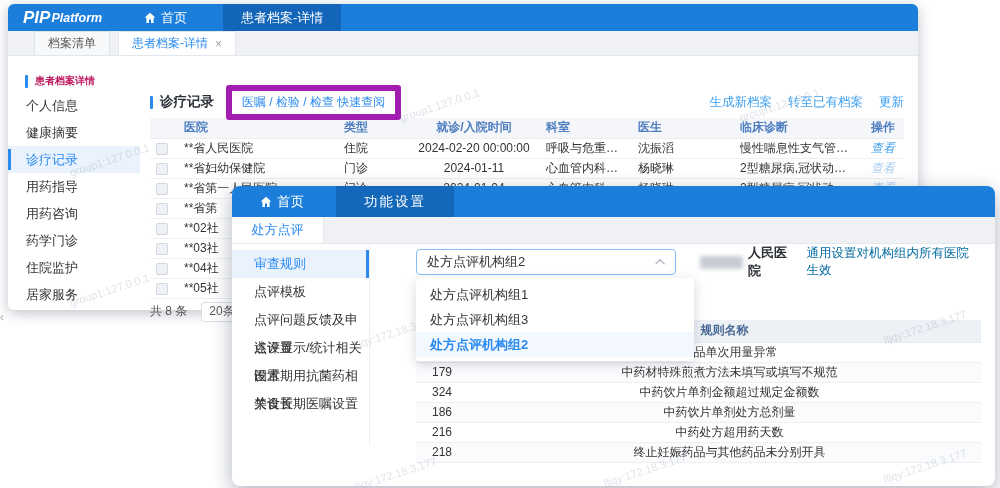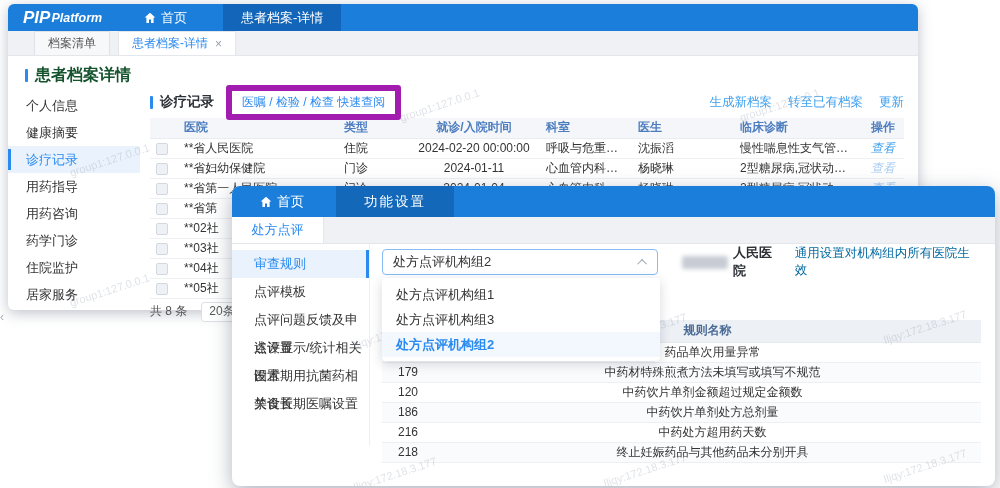--- a/index.html
+++ b/index.html
@@ -19,21 +19,21 @@
   .bg-head { height:27px; background:#1b7edb; border-radius:6px 6px 0 0; display:flex; align-items:stretch; color:#fff; }
   .logo { display:flex; align-items:center; padding-left:15px; width:118px; font-style:italic; }
   .logo .pip { font-size:17px; font-weight:800; letter-spacing:0; }
   .logo .plat { font-size:12.5px; font-weight:700; margin-left:1px; }
   .bg-nav-home { display:flex; align-items:center; padding:0 22px 0 18px; font-size:13px; }
   .bg-nav-active { display:flex; align-items:center; padding:0 18px; margin-left:14px; background:#1265b8; font-size:13px; }
   .bg-tabs { height:25px; background:#eff1f4; border-bottom:1px solid #e3e6eb; display:flex; align-items:stretch; padding-left:26px; font-size:12px; }
   .bg-tab { display:flex; align-items:center; padding:0 13px; color:#555; background:#f7f8fa; border:1px solid #dfe2e7; border-bottom:none; }
   .bg-tab.active { background:#fff; color:#2a8af0; margin-left:8px; border-color:#e3e6eb; }
   .bg-tab .x { color:#9aa0a8; margin-left:7px; font-size:12px; }
-  .bg-title { height:26px; display:flex; align-items:center; padding-left:17px; font-size:16px; font-weight:bold; color:#14532d; margin-top:6px; }
+  .bg-title { height:26px; display:flex; align-items:flex-end; padding-left:17px; font-size:10px; font-weight:bold; color:#be185d; margin-top:6px; }
   .bg-body { display:flex; height:222px; position:relative; }
   .bg-side { width:132px; padding-top:4px; position:relative; }
   .bg-side-item { height:27px; line-height:27px; padding-left:18px; font-size:13px; color:#333; position:relative; cursor:pointer; }
   .bg-side-item.active { color:#2a8af0; background:#eaf3fd; }
   .bg-side-item.active::before { content:""; position:absolute; left:0; top:3px; bottom:3px; width:3px; background:#2a8af0; }
   .collapse { position:absolute; left:-8px; bottom:-14px; color:#aab0b8; font-size:12px; }
   .bg-main { flex:1; padding:0 14px 0 10px; }
   .sec-row { display:flex; align-items:center; height:24px; margin-top:2px; }
   .sec-title { font-size:13.5px; font-weight:bold; color:#2b2f36; }
   .quick-btn { margin-left:12px; border:6px solid #a21caf; color:#2a8af0; background:#fff; font-size:12px; border-radius:3px; padding:3px 10px; cursor:pointer; font-family:inherit; }
@@ -52,21 +52,21 @@
   .bg-foot { display:flex; align-items:center; margin-top:3px; font-size:12px; color:#555; height:20px; }
   .page-size { margin-left:14px; border:1px solid #dcdfe4; border-radius:3px; height:20px; display:flex; align-items:center; padding:0 7px; color:#555; cursor:pointer; background:#fff; }
 
   
   .fg-win { left:232px; top:186px; width:763px; height:300px; z-index:10; border-radius:8px; box-shadow:0 6px 20px rgba(95,105,125,.5); overflow:hidden; }
   .fg-head { height:31px; background:#1b7edb; display:flex; align-items:stretch; color:#fff; }
   .fg-nav-home { display:flex; align-items:center; padding:0 26px 0 28px; font-size:13.5px; }
   .fg-nav-active { display:flex; align-items:center; padding:0 28px; margin-left:6px; background:#1468ba; font-size:13.5px; letter-spacing:2px; }
   .fg-tabs { height:27px; background:#eff1f4; border-bottom:1px solid #e3e6eb; display:flex; }
   .fg-tab { width:92px; background:#fff; color:#2a8af0; font-size:13px; display:flex; align-items:center; justify-content:center; border-right:1px solid #e3e6eb; }
-  .fg-body { display:flex; height:202px; }
+  .fg-body { display:flex; height:202px;gap:34px; }
   .fg-side { width:138px; border-right:1px solid #edf0f3; padding-top:6px; }
   .fg-side-item { height:28px; line-height:28px; padding-left:22px; font-size:13px; color:#333; position:relative; cursor:pointer; }
   .fg-side-item.active { color:#2a8af0; background:#eaf3fd; }
   .fg-side-item.active::after { content:""; position:absolute; right:0; top:0; bottom:0; width:3px; background:#2a8af0; }
   .fg-content { flex:1; position:relative; padding:5px 14px 0 12px; }
   .ctrl-row { display:flex; align-items:center; height:26px; }
   .org-select { width:278px; height:26px; border:1px solid #85bdf4; border-radius:4px; display:flex; align-items:center; padding:0 10px; font-size:13px; color:#333; cursor:pointer; background:#fff; }
   .org-select .val { flex:1; }
   .blur-chip { margin-left:24px; width:46px; height:13px; background:#c7ccd4; border-radius:2px; filter:blur(2px); }
   .hosp-name { margin-left:5px; font-size:13px; font-weight:bold; color:#2b2f36; }
@@ -307,21 +307,21 @@
           <tbody>
             <tr>
               <td class="rule-id">212</td>
               <td class="rule-name">药品单次用量异常</td>
             </tr>
             <tr>
               <td class="rule-id">179</td>
               <td class="rule-name">中药材特殊煎煮方法未填写或填写不规范</td>
             </tr>
             <tr>
-              <td class="rule-id">120</td>
+              <td class="rule-id">324</td>
               <td class="rule-name">中药饮片单剂金额超过规定金额数</td>
             </tr>
             <tr>
               <td class="rule-id">186</td>
               <td class="rule-name">中药饮片单剂处方总剂量</td>
             </tr>
             <tr>
               <td class="rule-id">216</td>
               <td class="rule-name">中药处方超用药天数</td>
             </tr>

